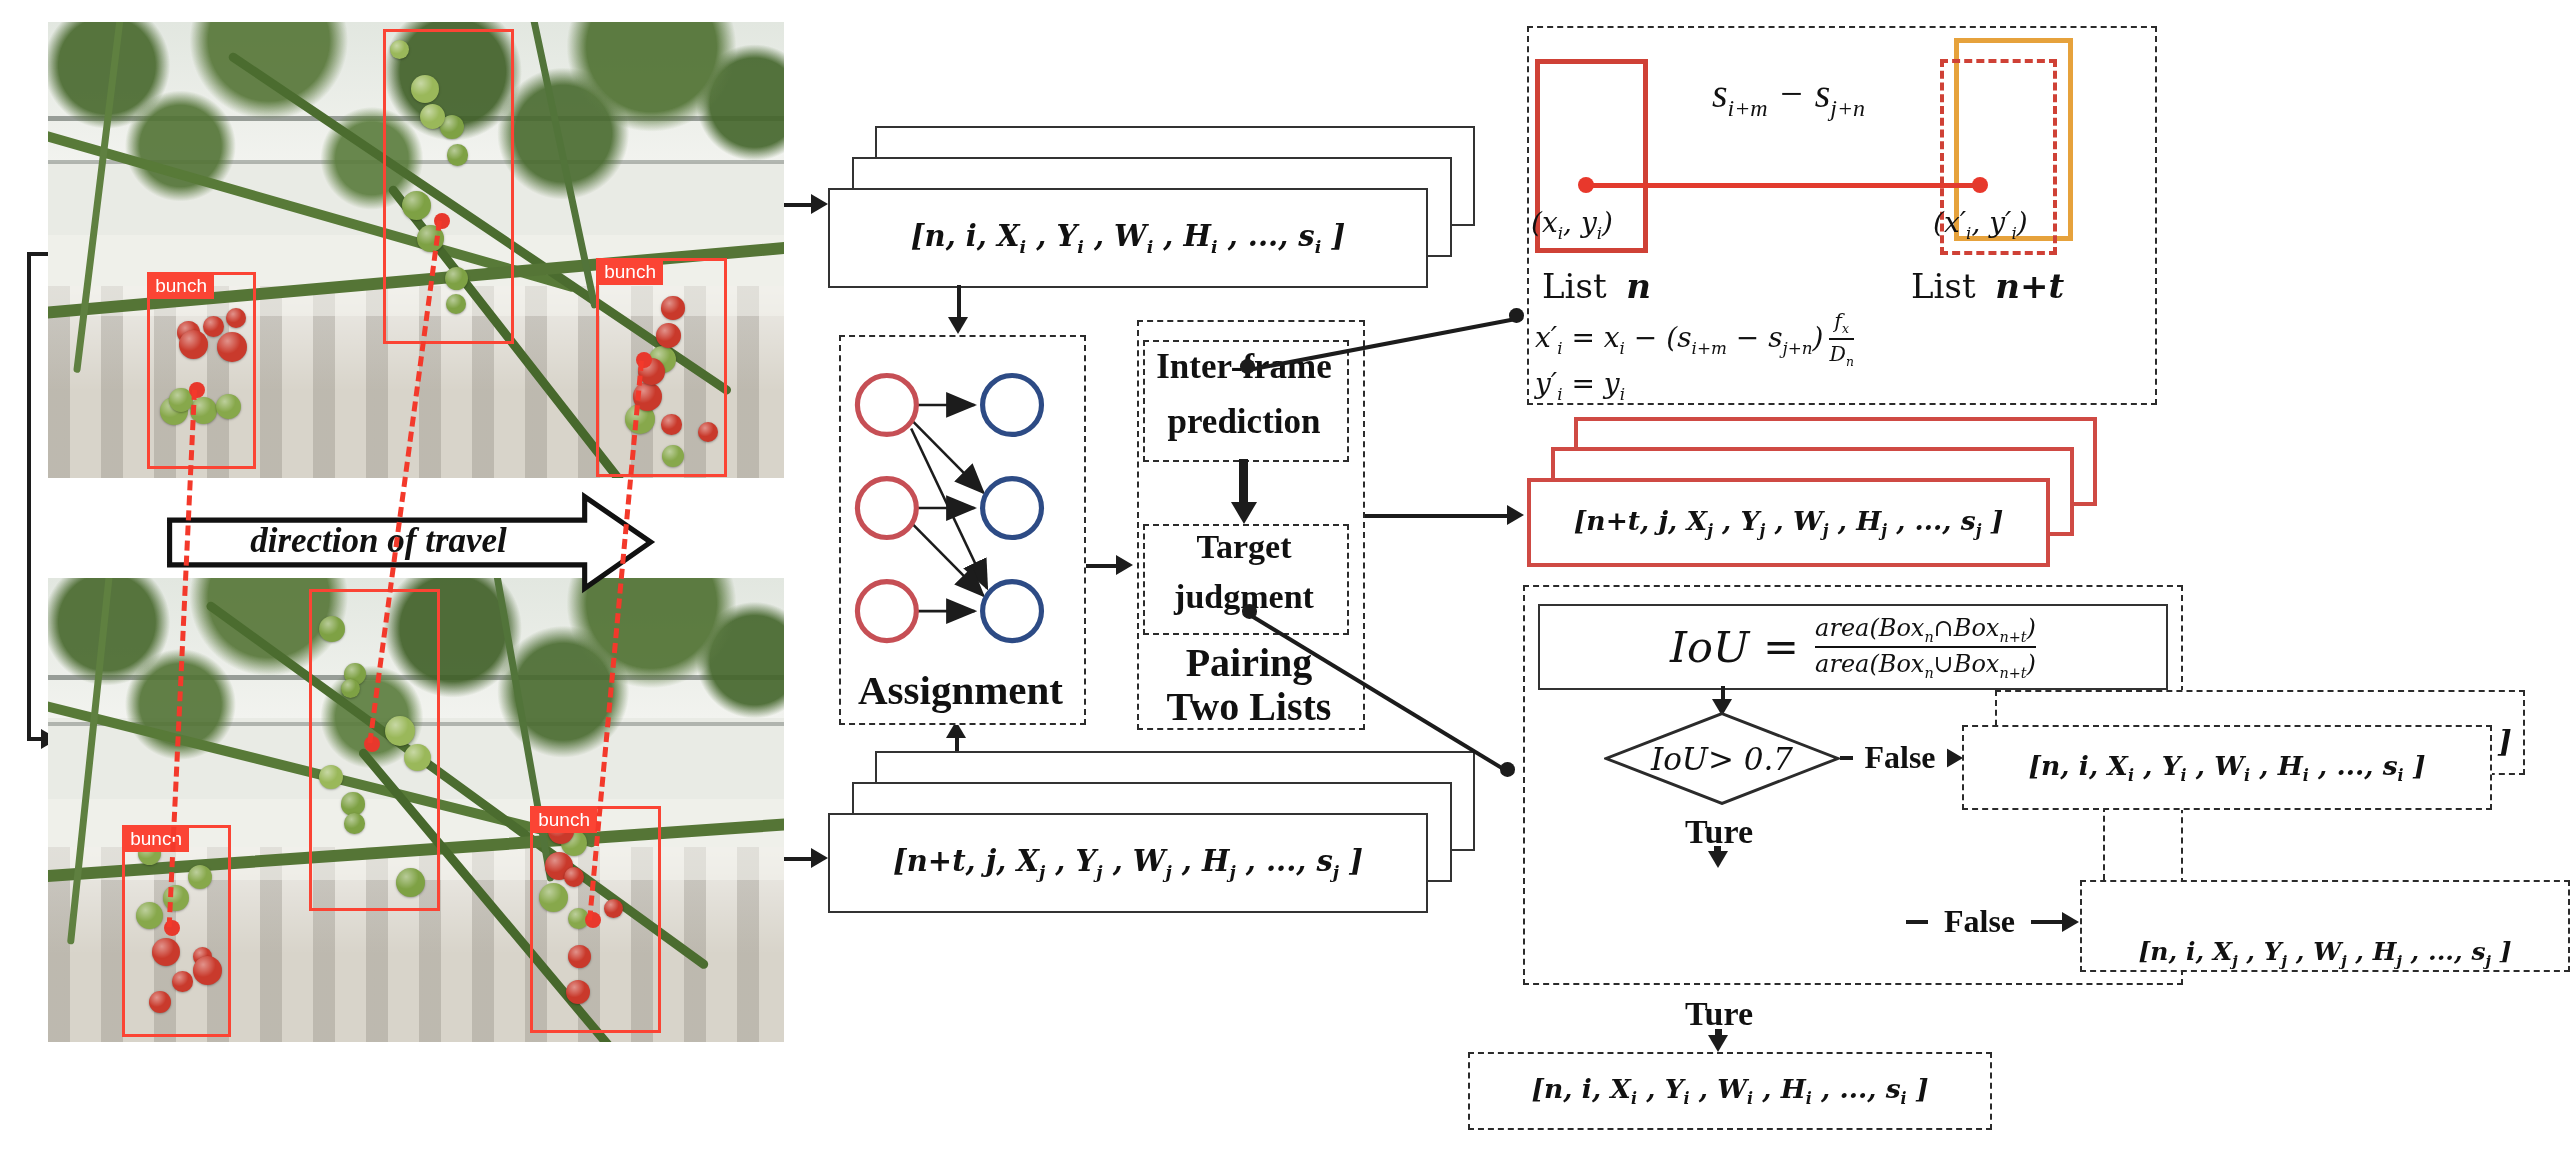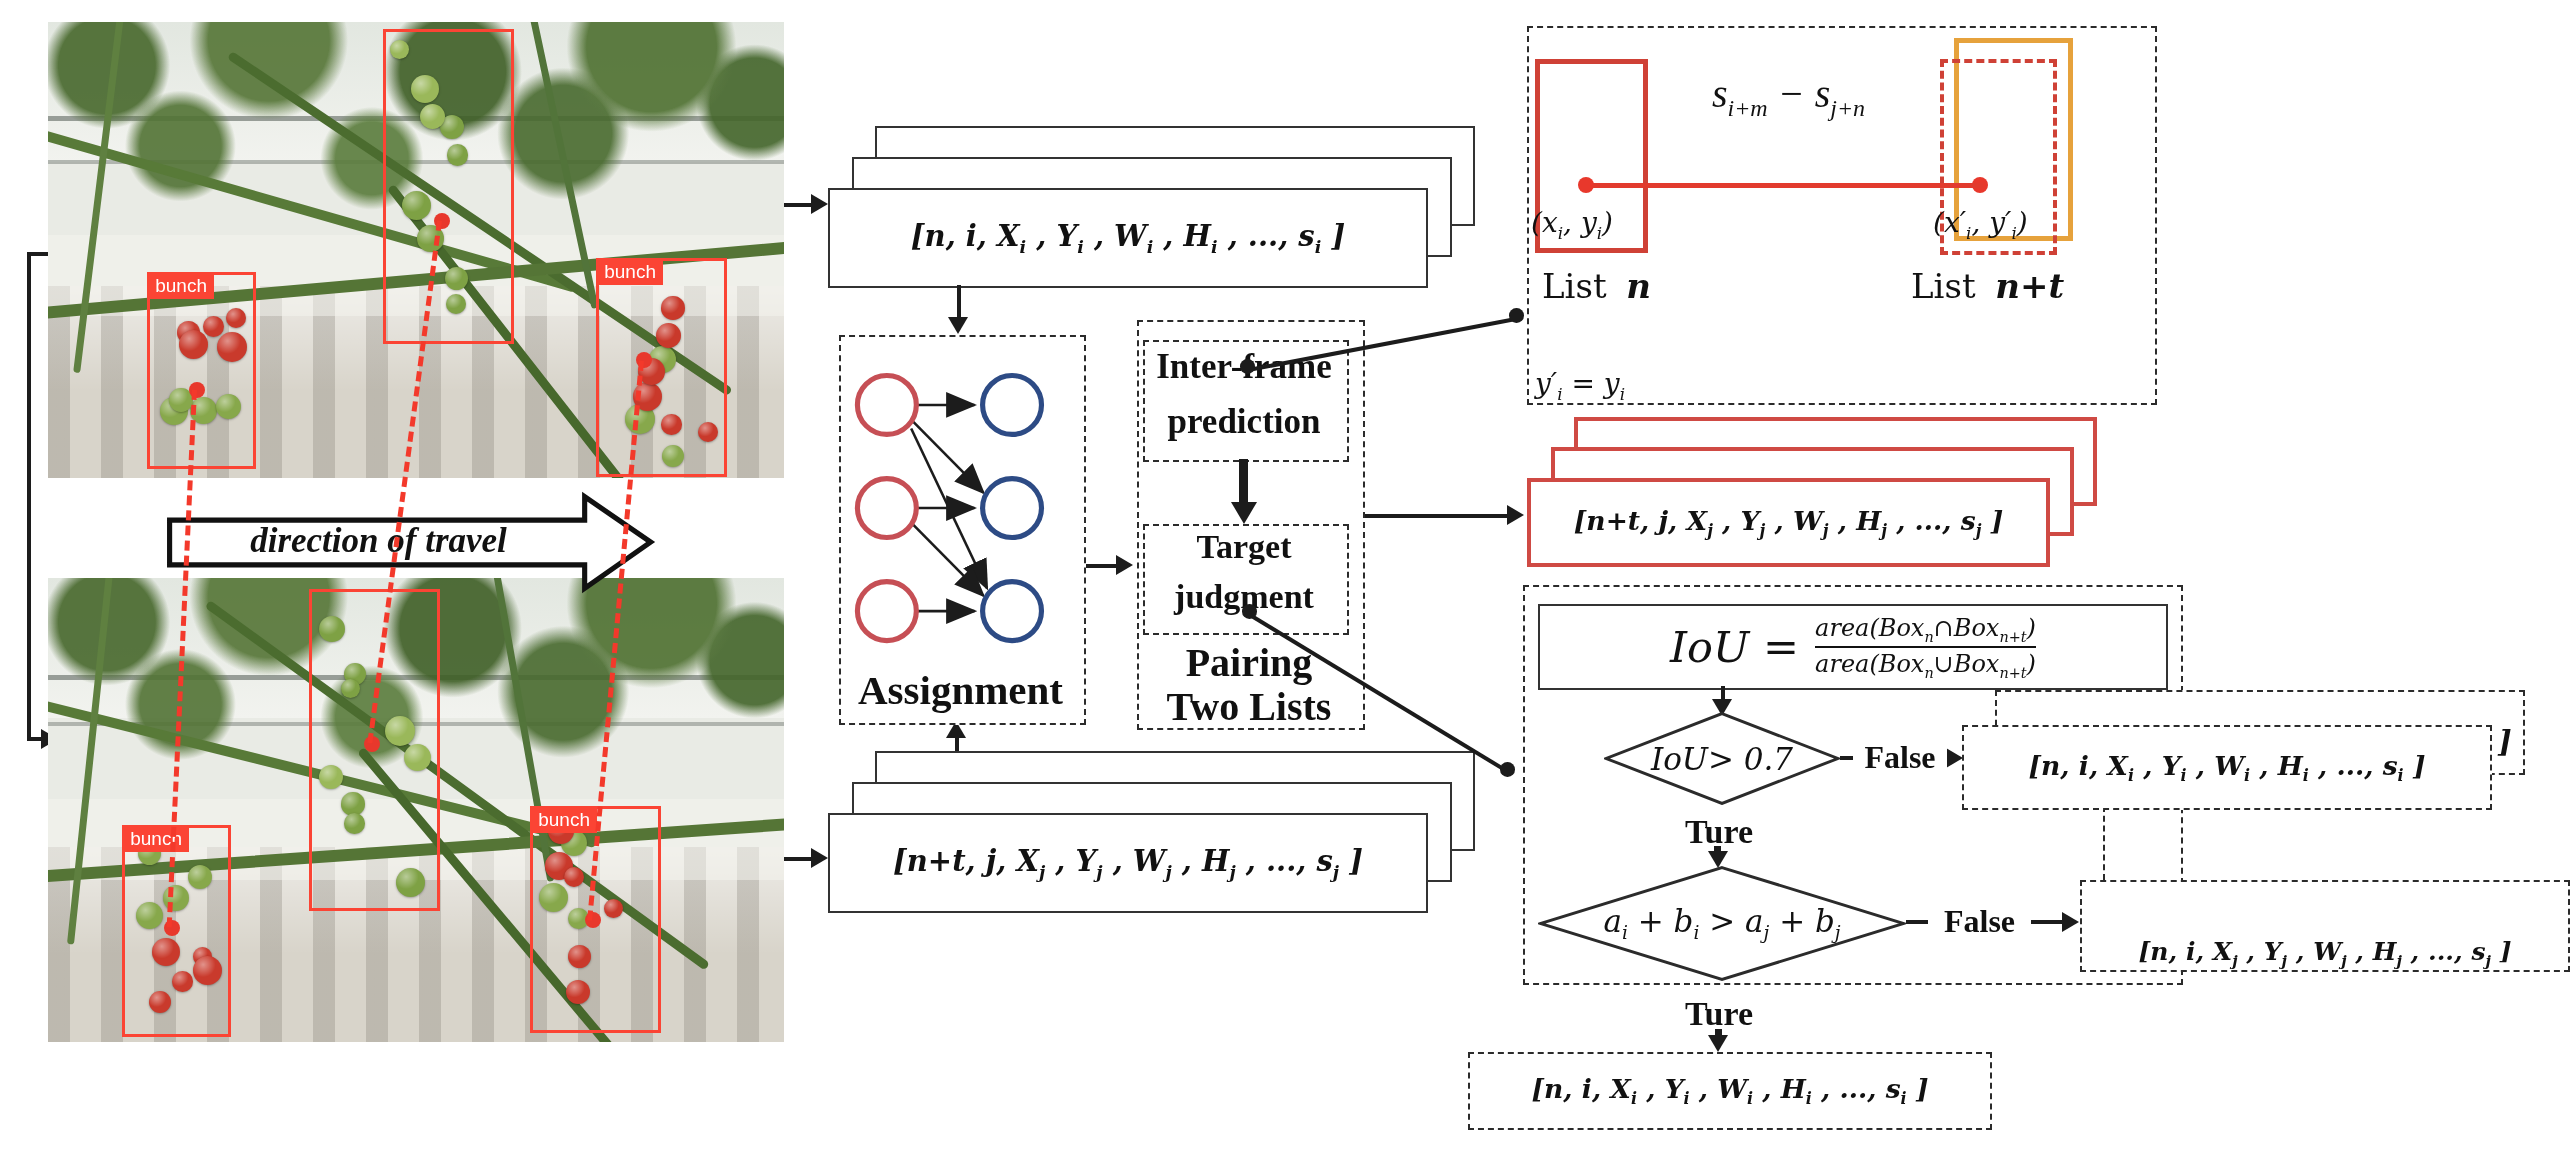--- a/index.html
+++ b/index.html
@@ -268,20 +268,28 @@
   <div class="abs mr" style="left:1531px;top:206px;width:140px;height:33px;font-size:28px;z-index:9;">(x<sub>i</sub>, y<sub>i</sub>)</div>
   <div class="abs mr" style="left:1933px;top:206px;width:147px;height:33px;font-size:28px;z-index:9;">(x′<sub>i</sub>, y′<sub>i</sub>)</div>
   <div class="abs" style="left:1542px;top:266px;width:191px;height:40px;font-size:34px;color:#111;z-index:9;">
     <span style="font-family:'DejaVu Serif',serif;">List</span>
     <span class="m" style="font-size:34px;margin-left:8.8px;">n</span>
   </div>
   <div class="abs" style="left:1911px;top:266px;width:221px;height:40px;font-size:34px;color:#111;z-index:9;">
     <span style="font-family:'DejaVu Serif',serif;">List</span>
     <span class="m" style="font-size:34px;margin-left:8.8px;">n+t</span>
   </div>
+  <div class="abs" style="left:1535px;top:316px;width:574px;height:46px;display:flex;align-items:center;z-index:9;">
+    <span class="mr" style="font-size:28px;">x′<sub>i</sub> = x<sub>i</sub> − (s<sub>i+m</sub> − s<sub>j+n</sub>)</span>
+    <span class="frac">
+      <span class="mr" style="font-size:20.6px;">f<sub>x</sub></span>
+      <span class="bar"></span>
+      <span class="mr" style="font-size:20.6px;">D<sub>n</sub></span>
+    </span>
+  </div>
   <div class="abs mr" style="left:1535px;top:367px;width:221px;height:33px;font-size:28px;z-index:9;">y′<sub>i</sub> = y<sub>i</sub></div>
 
   <div class="dashedbox" style="left:1523px;top:585px;width:656px;height:396px;z-index:2;"></div>
 
   <div class="stackbox" style="left:1538px;top:604px;width:626px;height:82px;z-index:10;">
     <span class="mr" style="font-size:43px;margin-right:10.3px;">IoU =</span>
     <span class="frac">
       <span class="mr" style="font-size:24px;">area(Box<sub>n</sub>∩Box<sub>n+t</sub>)</span>
       <span class="bar"></span>
       <span class="mr" style="font-size:24px;">area(Box<sub>n</sub>∪Box<sub>n+t</sub>)</span>
@@ -307,26 +315,20 @@
   <div class="dashedbox whitebg" style="left:1962px;top:725px;width:526px;height:81px;z-index:10;display:flex;align-items:center;justify-content:center;">
     <span class="m" style="font-size:26.5px;white-space:nowrap;">[n, i, X<sub>i</sub> , Y<sub>i</sub> , W<sub>i</sub> , H<sub>i</sub> , ..., s<sub>i</sub> ]</span>
   </div>
 
   <div class="dashv" style="left:2103px;top:806px;height:74px;z-index:3;"></div>
 
   <div class="lbl" style="left:1649px;top:813px;width:140px;height:37px;font-size:34px;z-index:10;">Ture</div>
   <div class="shaft" style="left:1714px;top:846px;width:7.4px;height:7.4px;z-index:10;"></div>
   <div class="td" style="left:1708px;top:851px;z-index:10;"></div>
 
-  <div class="diamond-wrap" style="left:1538px;top:866px;width:368px;height:115px;">
-    <svg width="368" height="115" viewBox="0 0 500 156">
-        <polygon points="250,2 497,78 250,154 3,78" fill="#ffffff" stroke="#2b2b2b" stroke-width="4"></polygon>
-      </svg>
-    <span class="diamond-text mr" style="font-size:31px;">a<sub>i</sub> + b<sub>i</sub> &gt; a<sub>j</sub> + b<sub>j</sub></span>
-  </div>
 
   <div class="hline" style="left:1906px;top:920px;width:159px;z-index:10;"></div>
   <div class="fals" style="left:1928px;top:903px;width:103px;height:37px;font-size:32px;">False</div>
   <div class="tr" style="left:2062px;top:912px;z-index:10;"></div>
 
   <div class="dashedbox whitebg" style="left:2080px;top:880px;width:486px;height:88px;z-index:10;display:flex;align-items:flex-end;justify-content:center;">
     <span class="m" style="font-size:25px;white-space:nowrap;">[n, i, X<sub>j</sub> , Y<sub>j</sub> , W<sub>j</sub> , H<sub>j</sub> , ..., s<sub>j</sub> ]</span>
   </div>
 
   <div class="lbl" style="left:1649px;top:995px;width:140px;height:37px;font-size:34px;z-index:10;">Ture</div>

